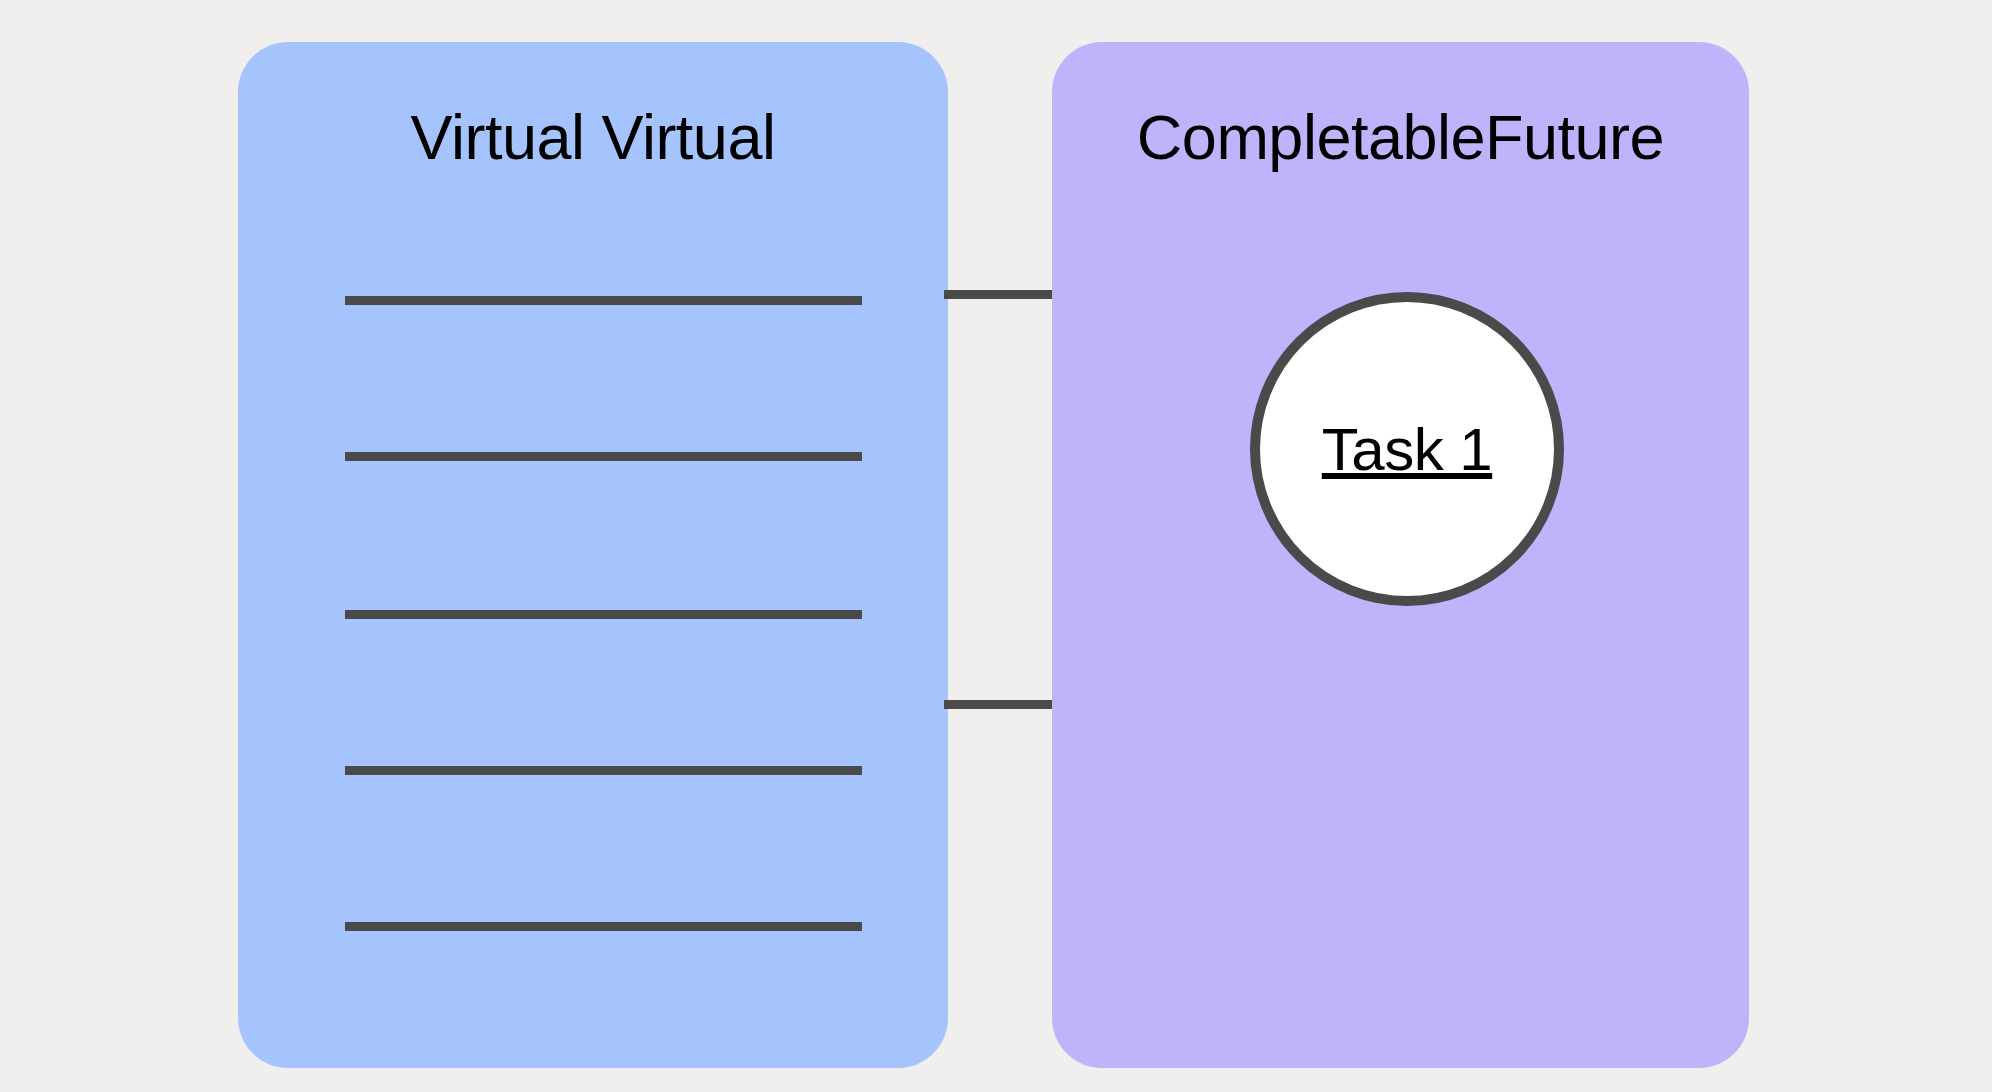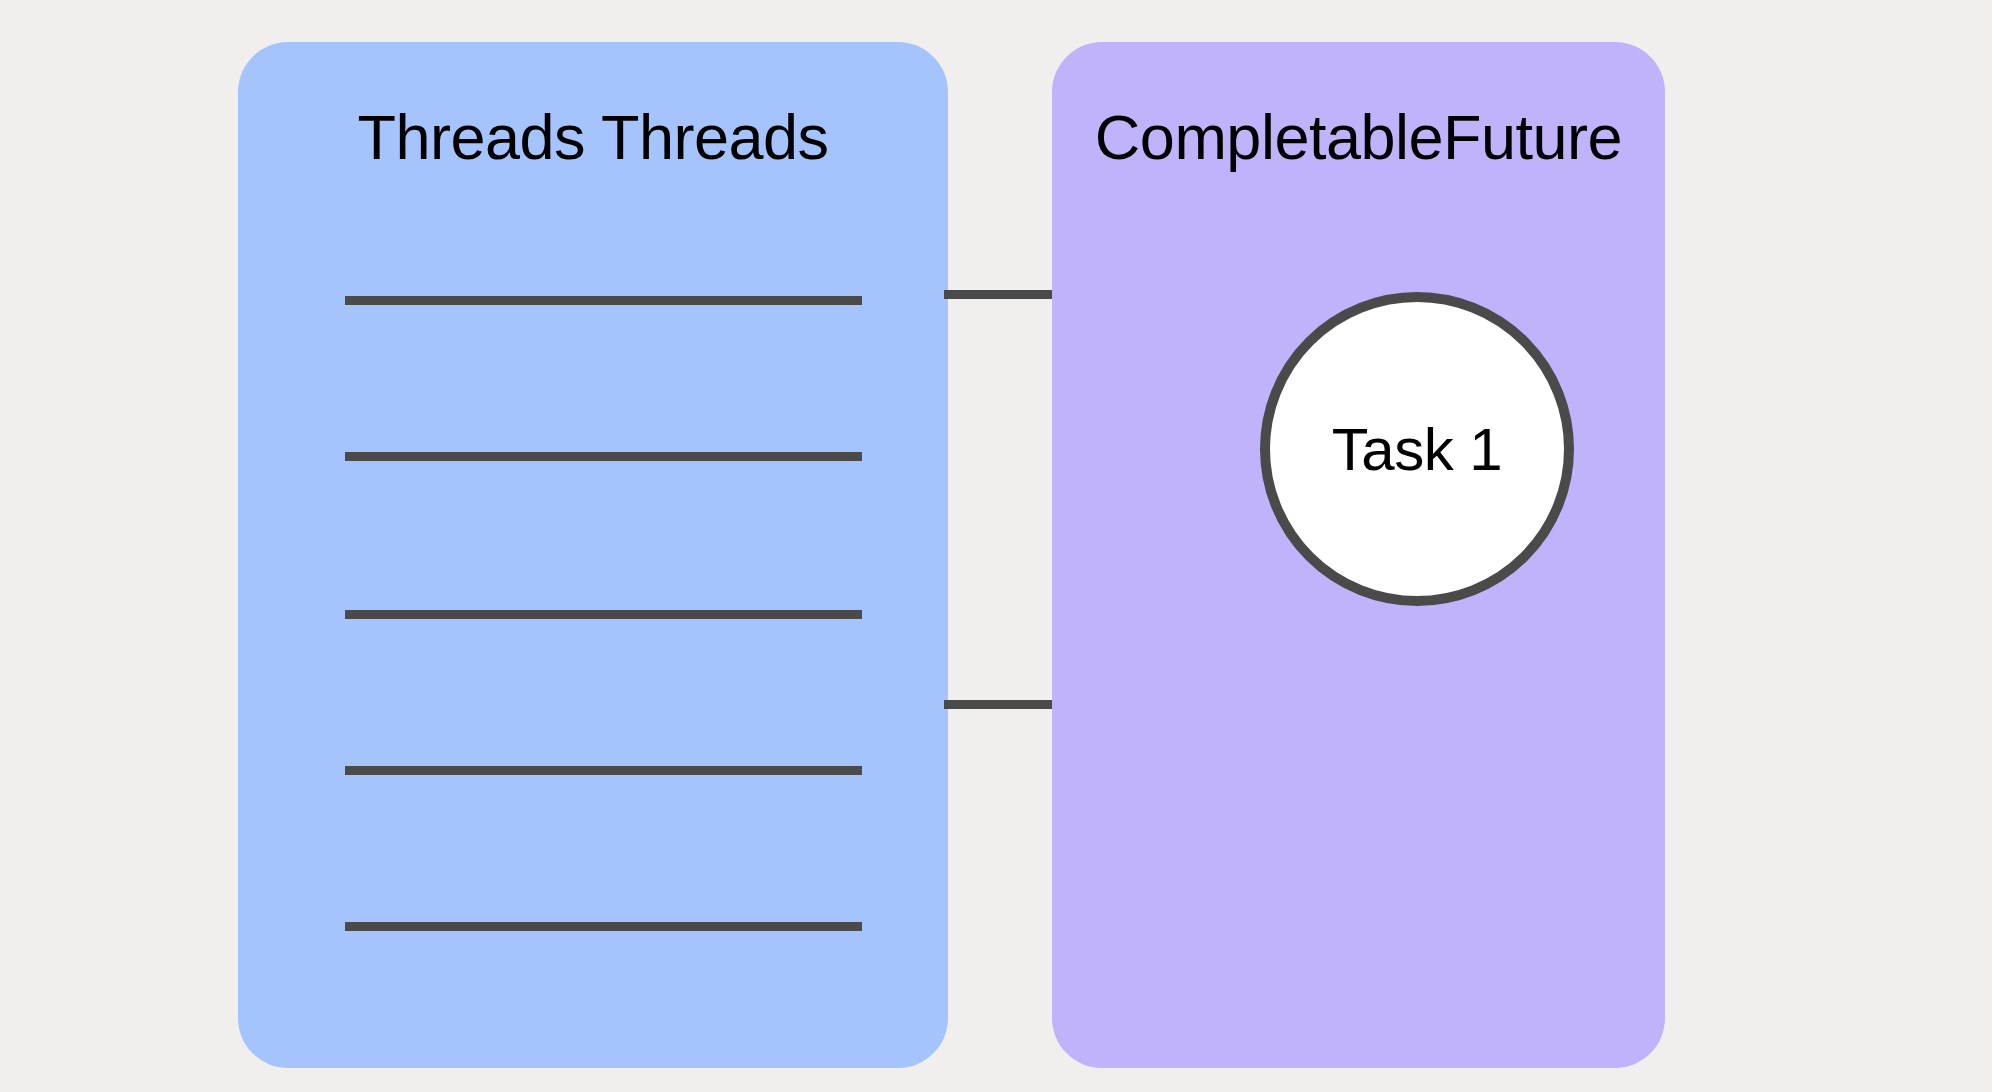--- a/index.html
+++ b/index.html
@@ -29,21 +29,21 @@
   #panel-threads {
     left: 238px;
     top: 42px;
     width: 710px;
     height: 1026px;
     background: #a5c4fd;
   }
   #panel-future {
     left: 1052px;
     top: 42px;
-    width: 613px;
+    width: 697px;
     height: 1026px;
     background: #c1b3fb;
   }
 
   .panel-title {
     position: absolute;
     top: 62px;
     left: 0;
     width: 100%;
     text-align: center;
@@ -97,31 +97,31 @@
     display: flex;
     align-items: center;
     justify-content: center;
   }
   .task-circle .task-label {
     font-size: 60px;
     color: #000000;
     white-space: nowrap;
     letter-spacing: -0.5px;
   }
-  #task-circle-0 { left: 208px; top: 250px; }  
+  #task-circle-0 { left: 198px; top: 250px; text-decoration: underline; }  
   #task-circle-1 { left: 198px; top: 662px; }  
 </style>
 </head>
 <body>
 
 <div id="diagram">
 
   <div class="panel" id="panel-threads">
 
-    <div class="panel-title">Threads Threads</div>
+    <div class="panel-title">Virtual Virtual</div>
 
     <div class="thread-line l0"></div>
     <div class="thread-line l1"></div>
     <div class="thread-line l2"></div>
     <div class="thread-line l3"></div>
     <div class="thread-line l4"></div>
   </div>
 
   <div class="connector c0"></div>
   <div class="connector c1"></div>

